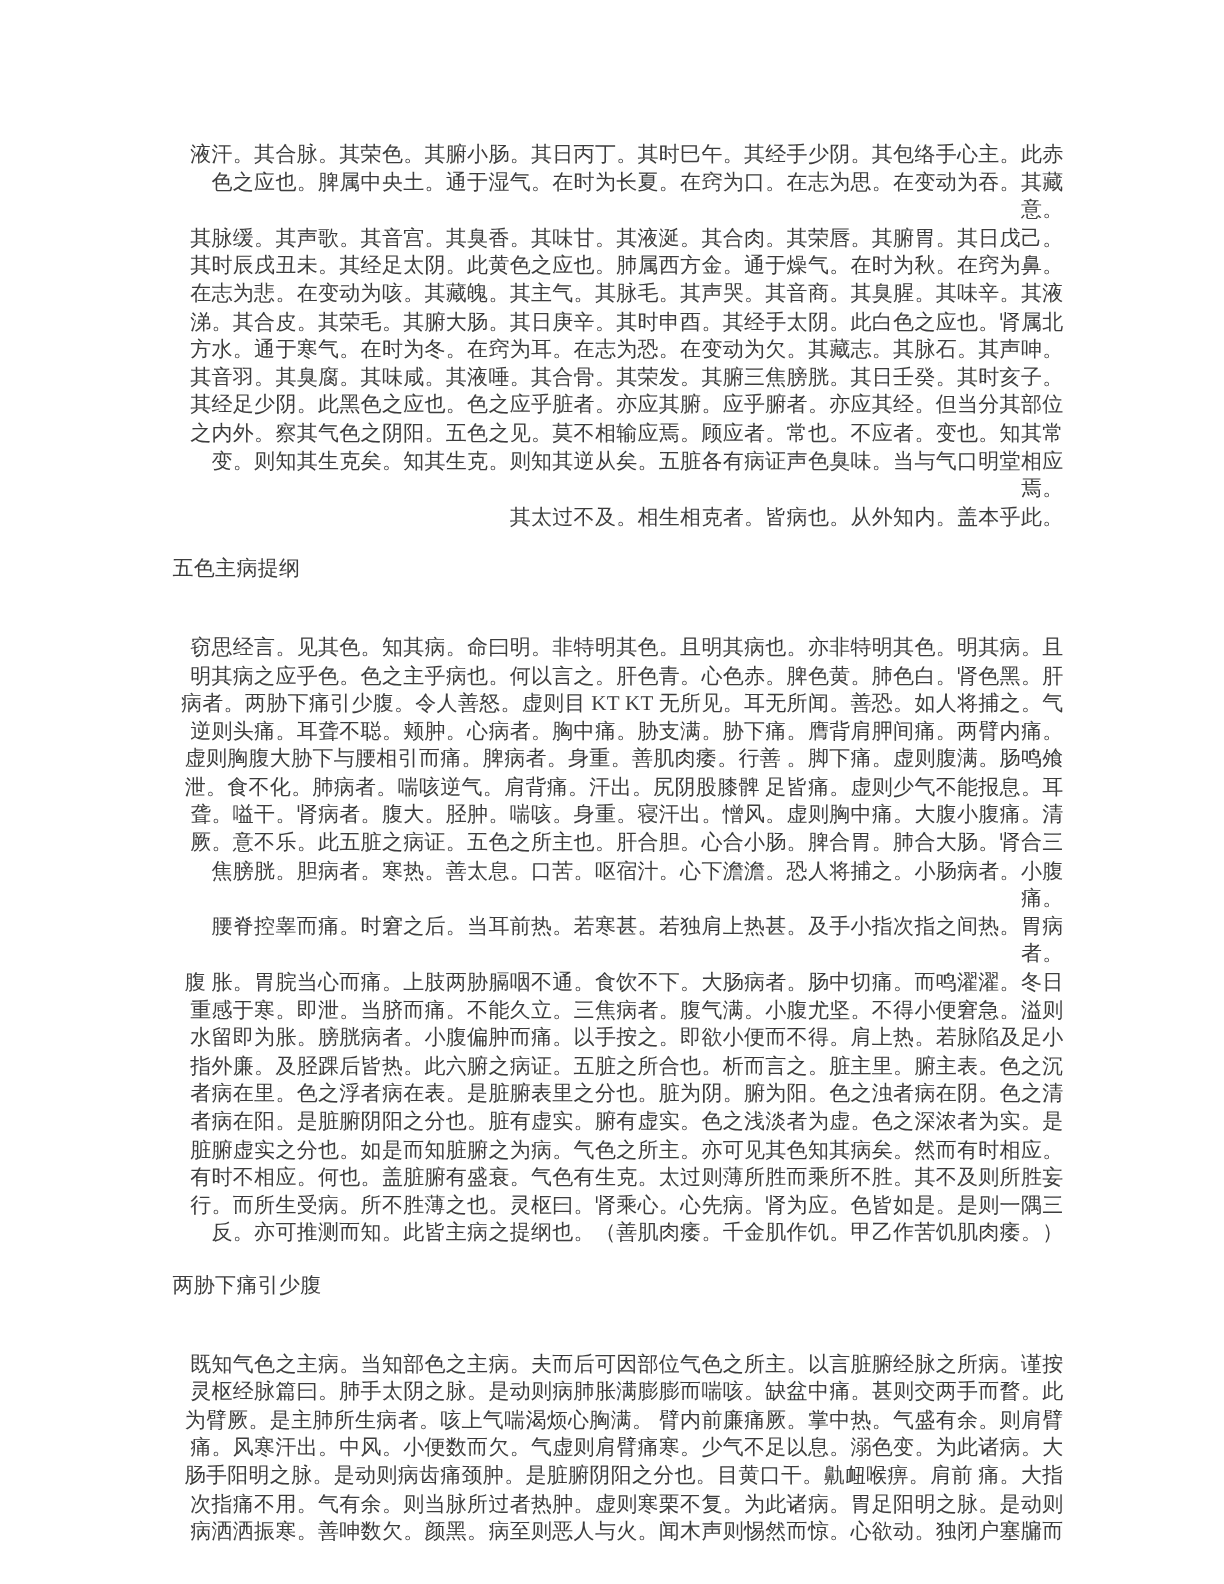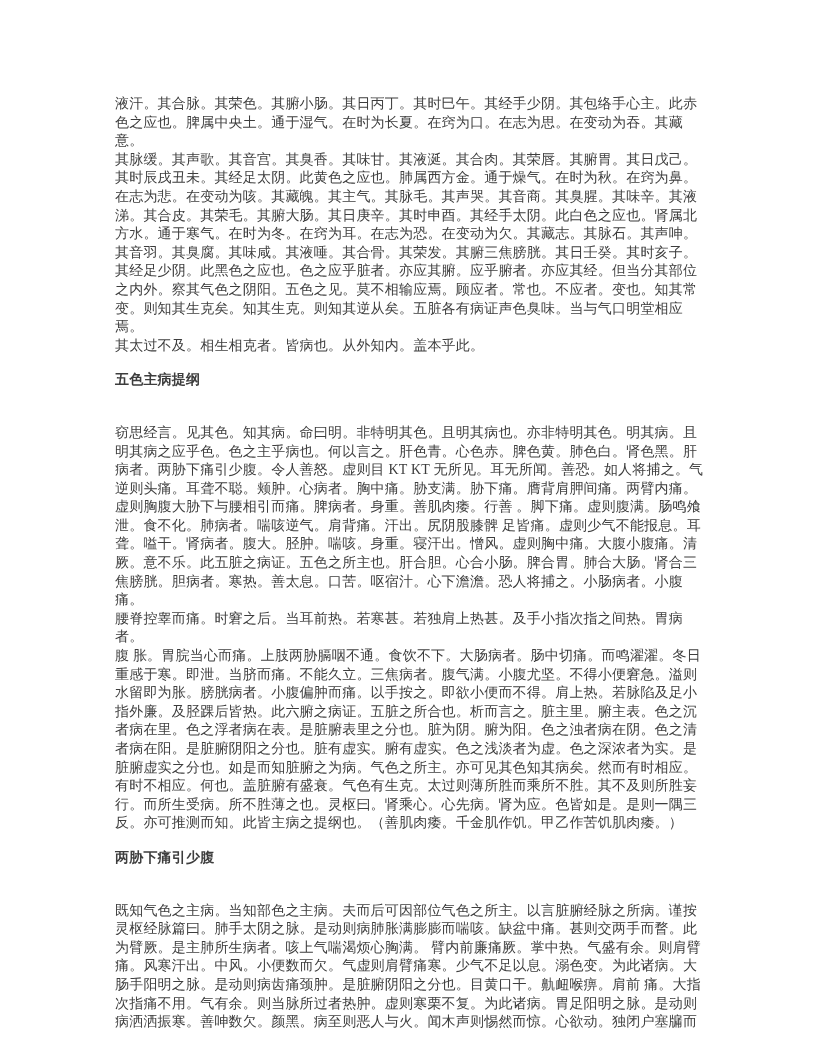--- a/index.html
+++ b/index.html
@@ -20,27 +20,27 @@
     width: 816px;
     color: #3d3d3d;
   }
   .para {
     margin: 0;
     width: 594px;
     font-size: 14px;
     line-height: 18.6px;
     letter-spacing: 0.2px;
     white-space: pre-line;
-    text-align: left;
+    text-align: right;
     word-break: break-all;
   }
   .heading {
     margin: 16px 0 34px 0;
     font-size: 14px;
-    font-weight: bold;
+    font-weight: normal;
     line-height: 18.6px;
     letter-spacing: 0.2px;
   }
 </style>
 </head>
 <body>
 
 <div class="doc">
   <p class="para">液汗。其合脉。其荣色。其腑小肠。其日丙丁。其时巳午。其经手少阴。其包络手心主。此赤
 色之应也。脾属中央土。通于湿气。在时为长夏。在窍为口。在志为思。在变动为吞。其藏意。

